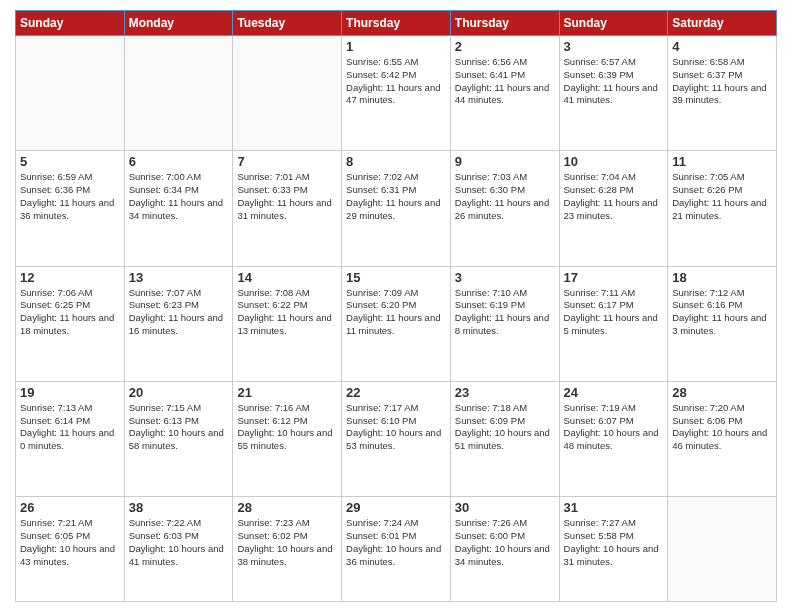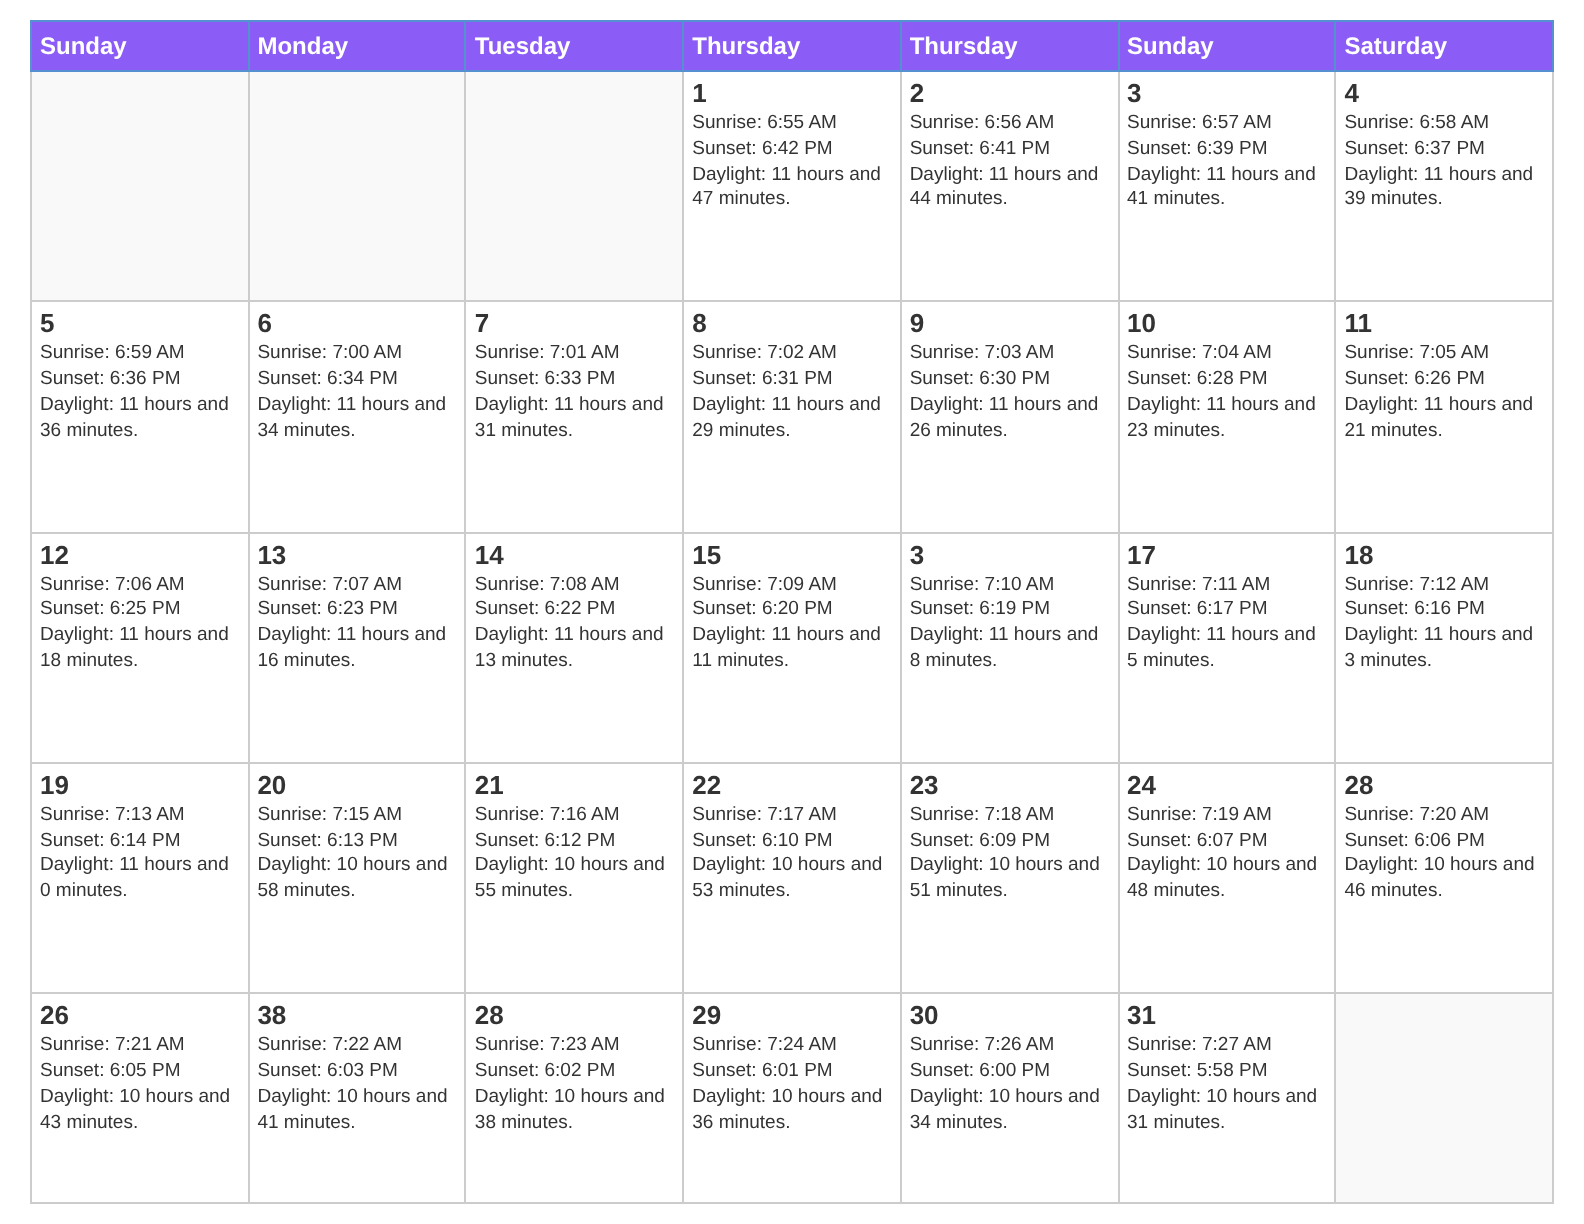--- a/index.html
+++ b/index.html
@@ -40,21 +40,21 @@
     .location {
       font-size: 14px;
       color: #555;
     }
     table {
       width: 100%;
       border-collapse: collapse;
       flex: 1;
     }
     th {
-      background-color: #8b5cf6;
+      background-color: #b91c1c;
       color: #fff;
       font-size: 12px;
       font-weight: bold;
       padding: 5px 4px;
       text-align: left;
       border: 1px solid #5590d0;
     }
     td {
       border: 1px solid #ccc;
       vertical-align: top;

